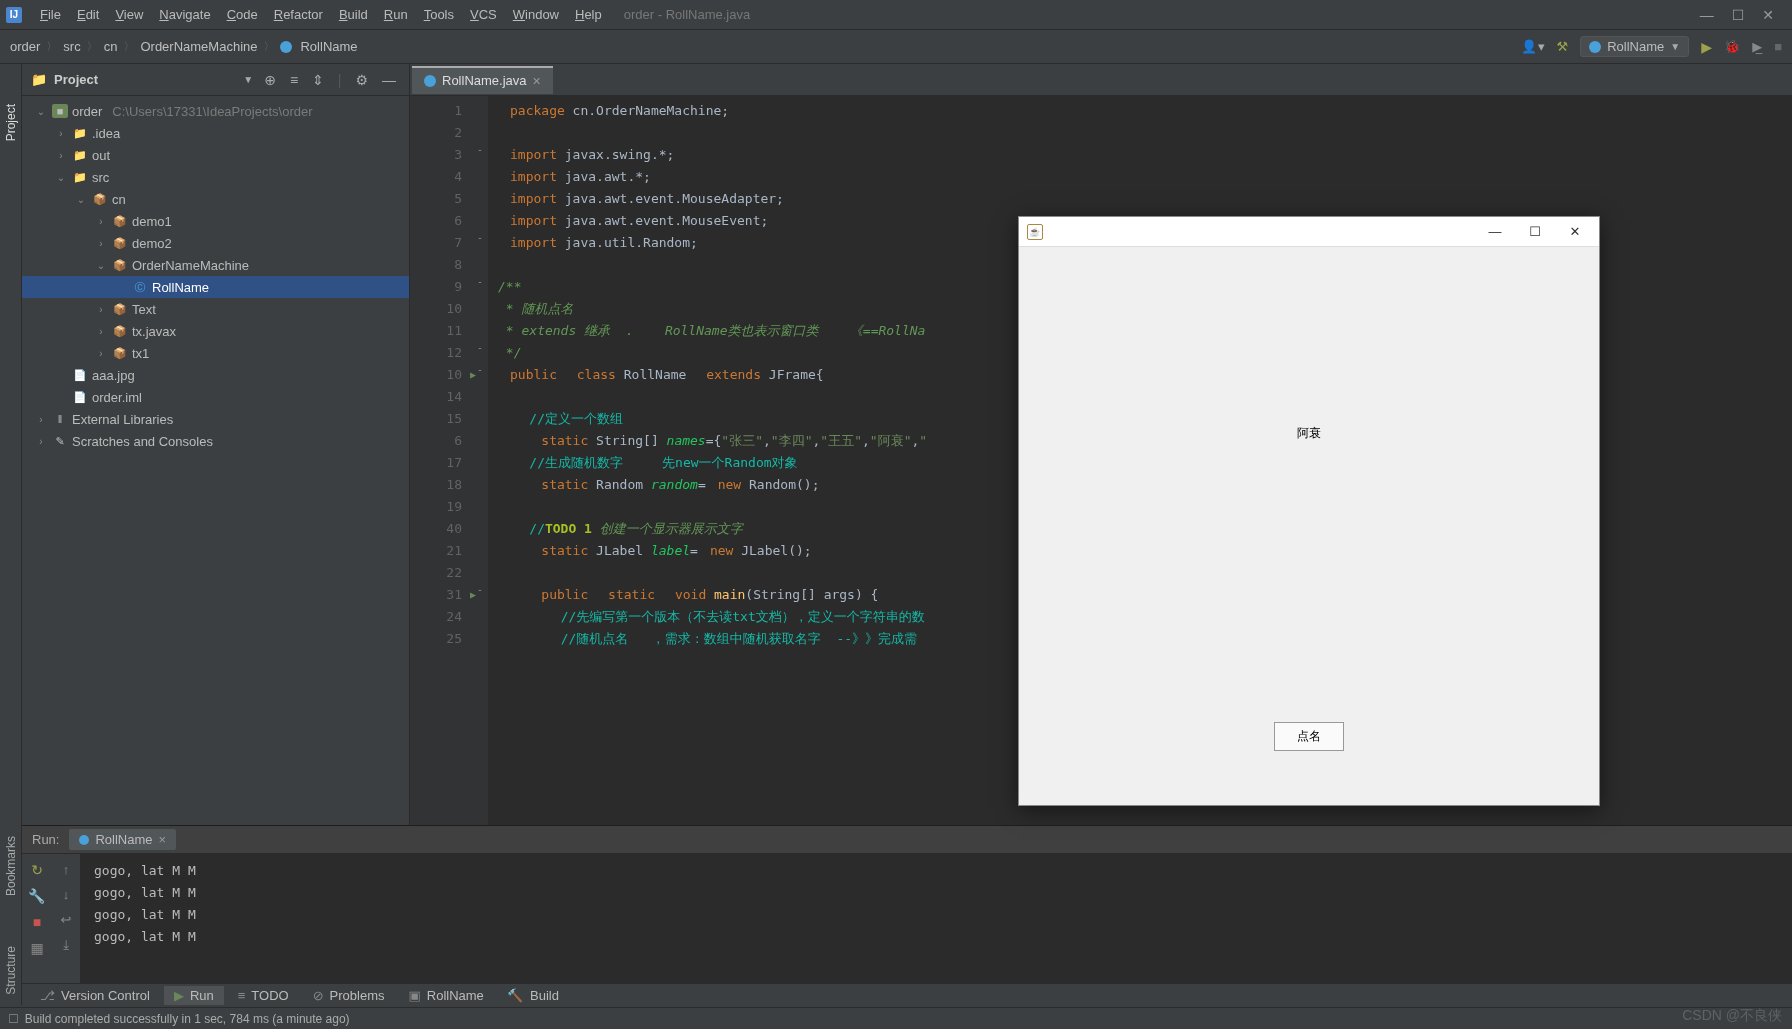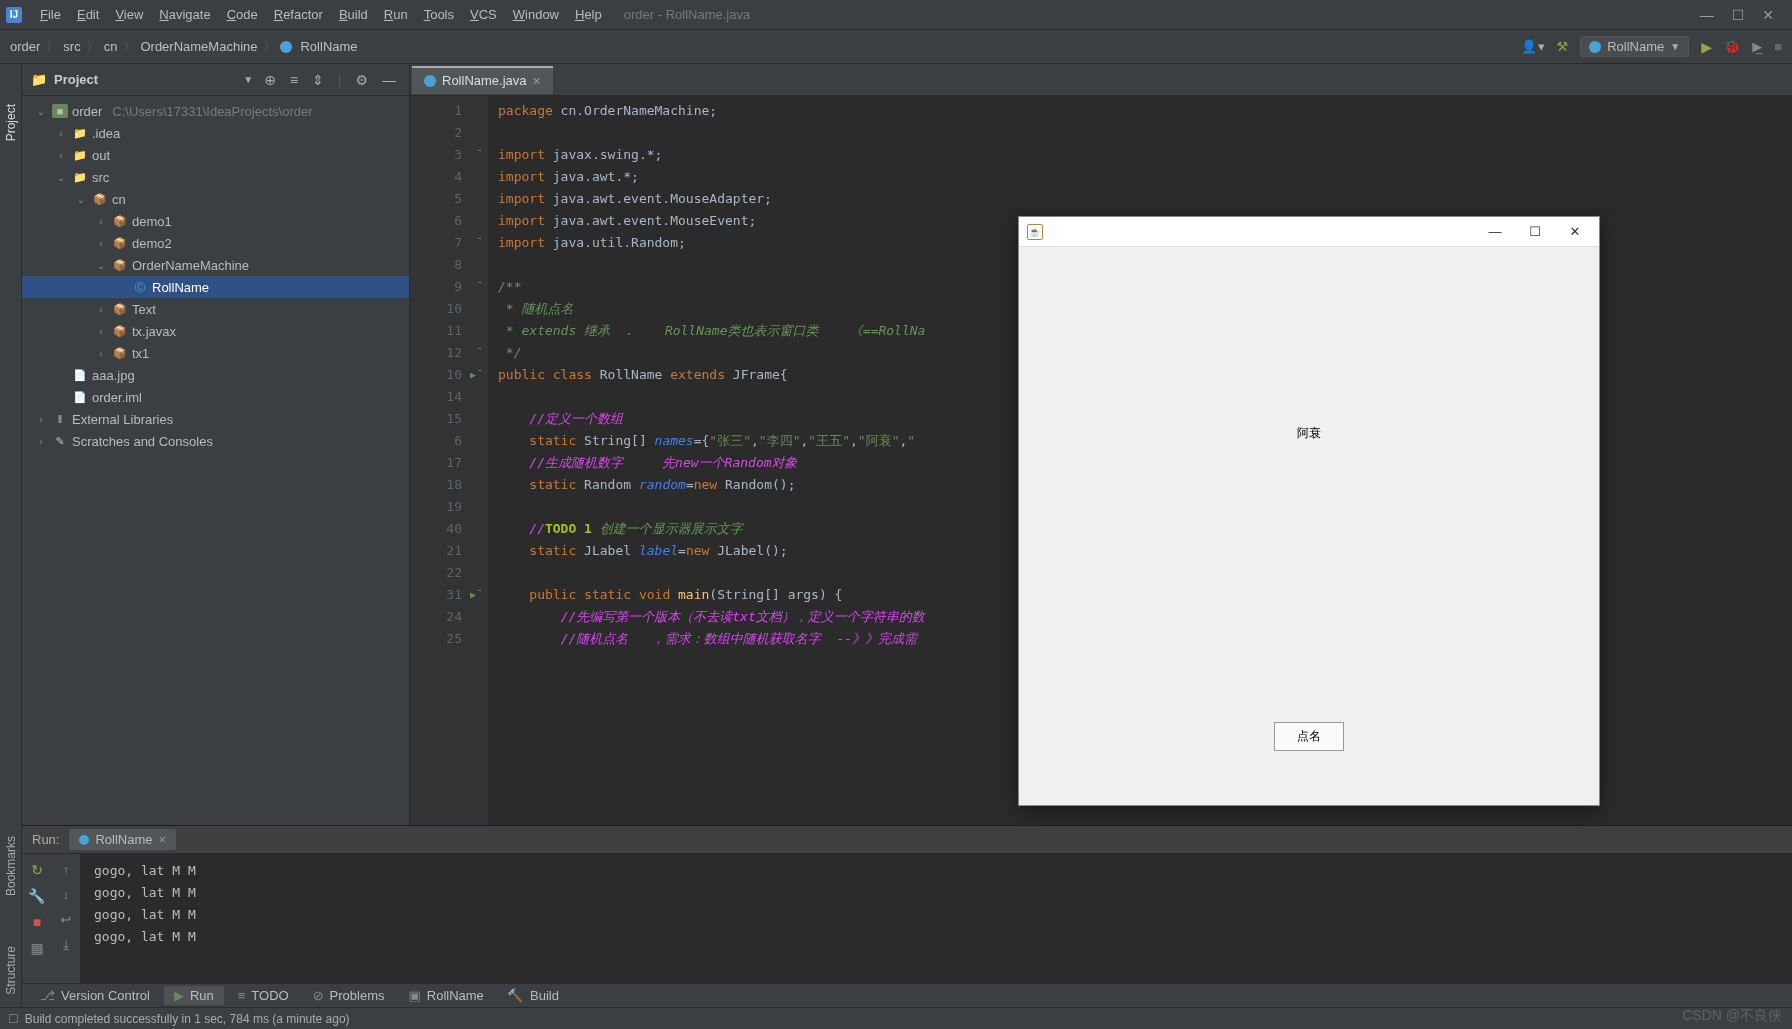--- a/index.html
+++ b/index.html
@@ -96,25 +96,25 @@
 .tab.active { background:#515658; border-top-color:#aaa;}
 .tab .ico { width:12px; height:12px; border-radius:50%; background:#4aa0d8;}
 .tab .close { color:#999; font-size:14px; cursor:pointer;}
 .code-area { flex:1; display:flex; overflow:hidden;}
 .gutter { width:62px; background:#313335; text-align:right; padding:4px 10px 4px 4px; color:#606366; font-family:Consolas,monospace; font-size:13px; line-height:22px; position:relative;}
 .gutter .ln { height:22px; position:relative;}
 .gutter .runmark::after{ content:"▶"; color:#6a8759; position:absolute; right:-14px; font-size:10px;}
 .foldcol { width:16px; background:#313335; padding-top:4px;}
 .foldcol .fm { height:22px; color:#888; font-size:10px; text-align:center;}
 .code { flex:1; padding:4px 10px; font-family:Consolas,monospace; font-size:13px; line-height:22px; white-space:pre; color:#a9b7c6; overflow:hidden;}
-.kw { color:#cc7832;}
+.kw { color:#cc7832;margin-left:12px;}
 .str { color:#6a8759;}
-.cmt { color:#d946ef; font-style:italic;}
+.cmt { color:#14b8a6; }
 .cmt2 { color:#629755; font-style:italic;}
-.field { color:#3b82f6; font-style:italic;}
+.field { color:#22c55e; font-style:italic;}
 .fn { color:#ffc66d;}
 .todo { color:#a8c023; font-weight:bold;}
 
 
 .run-panel {
   position:absolute; left:22px; right:0; bottom:46px; height:158px;
   background:#2b2b2b; border-top:1px solid #1e1e1e; display:flex;
 }
 .run-head { position:absolute; top:0; left:0; right:0; height:28px; background:#404040; border-bottom:1px solid #2b2b2b; display:flex; align-items:center; padding:0 10px; gap:10px;}
 .run-head .lbl { color:#aaa;}

